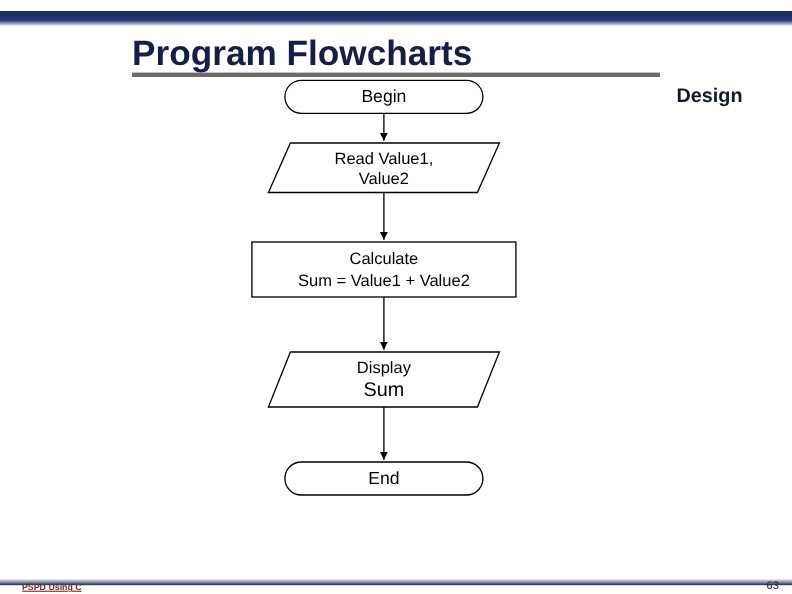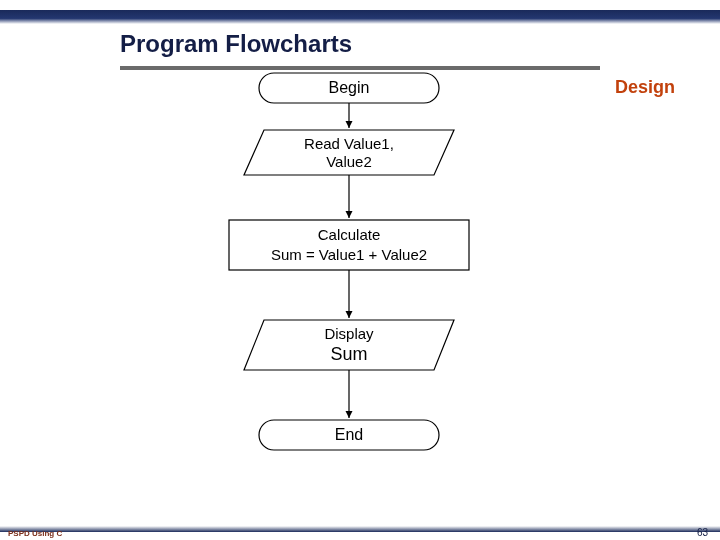--- a/index.html
+++ b/index.html
@@ -17,62 +17,63 @@
     left: 0;
     top: 10px;
     width: 100%;
     height: 14px;
     background: linear-gradient(to bottom, #1a2a5a 0%, #23366f 60%, #ffffff 100%);
   }
   .title {
     position: absolute;
     left: 120px;
     top: 30px;
-    font-size: 24px;
+    font-size: 32px;
     font-weight: bold;
     color: #141e46;
   }
   .title-underline {
     position: absolute;
     left: 120px;
     top: 66px;
     width: 480px;
     height: 4px;
     background: #6b6b6b;
   }
   .design-label {
     position: absolute;
     right: 45px;
     top: 77px;
     font-size: 18px;
     font-weight: bold;
-    color: #c2410c;
+    color: #0f172a;
   }
   .svg-stage {
     position: absolute;
     left: 0;
     top: 0;
     width: 720px;
     height: 540px;
   }
   .footer-bar {
     position: absolute;
     left: 0;
     bottom: 8px;
     width: 100%;
     height: 6px;
     background: linear-gradient(to bottom, #ffffff 0%, #1a2a5a 100%);
   }
   .footer-left {
     position: absolute;
-    left: 8px;
+    left: 20px;
     bottom: 2px;
     font-size: 8px;
     color: #7a2e1a;
     font-weight: bold;
+    text-decoration: underline;
   }
   .footer-right {
     position: absolute;
     right: 12px;
     bottom: 2px;
     font-size: 10px;
     color: #141e46;
     font-weight: normal;
   }
   text { font-family: Arial, Helvetica, sans-serif; }

